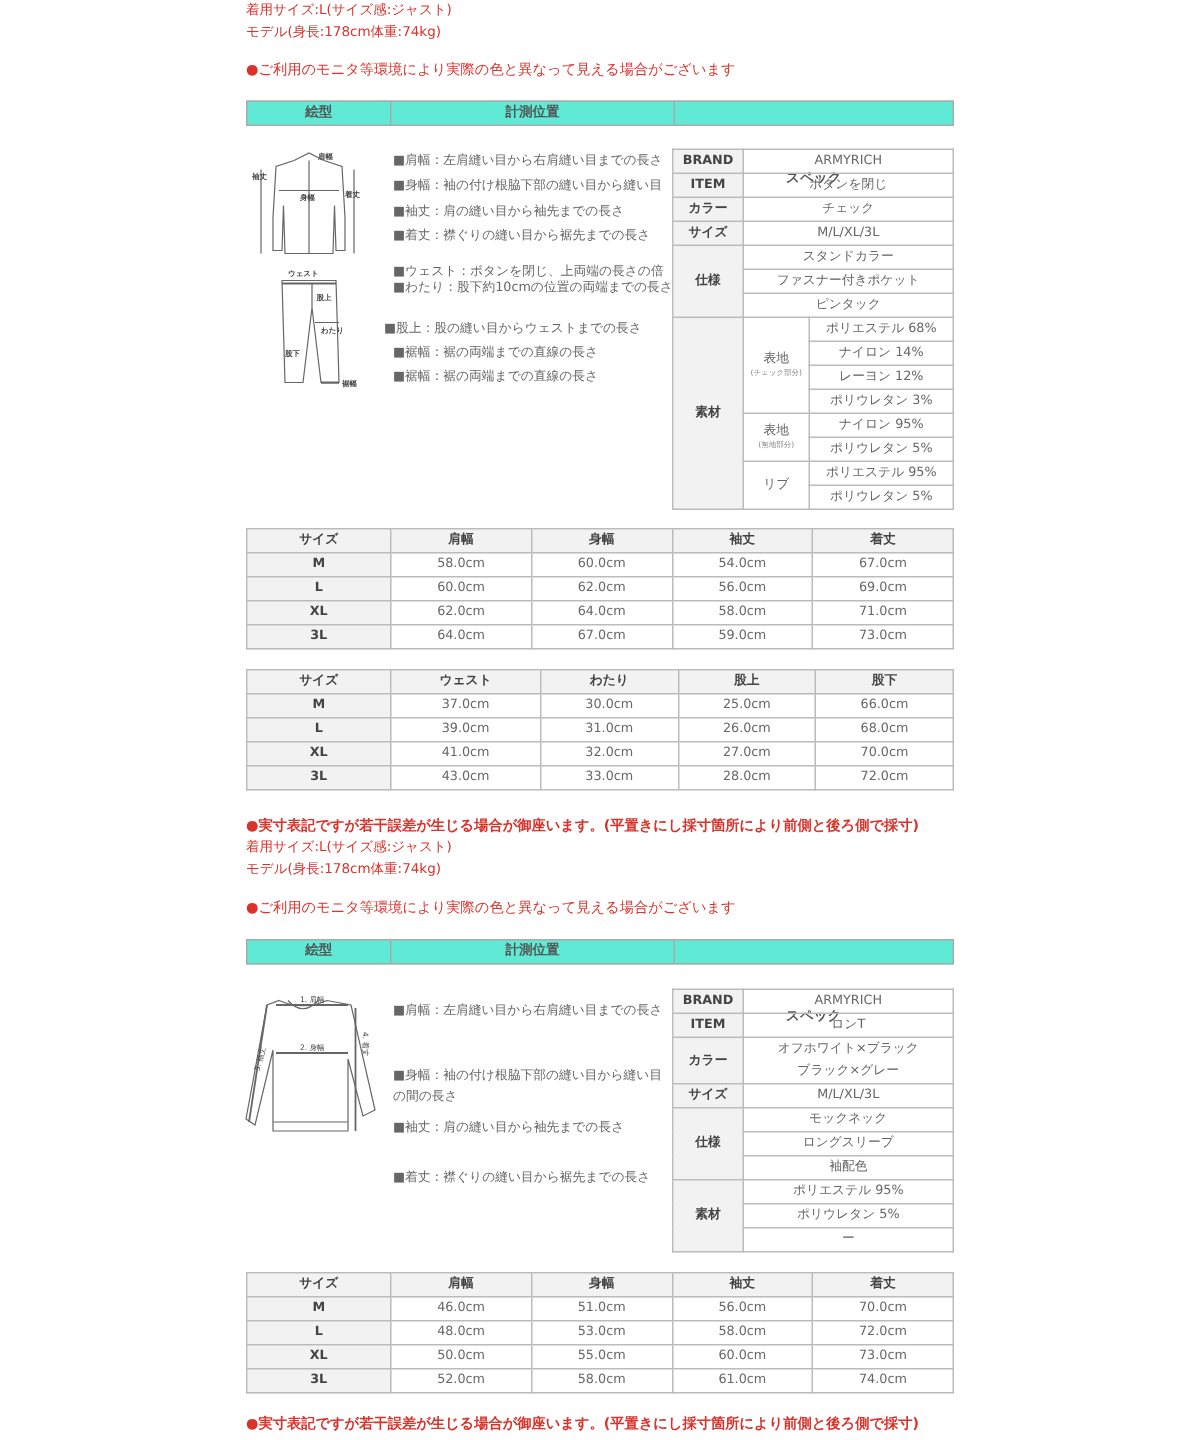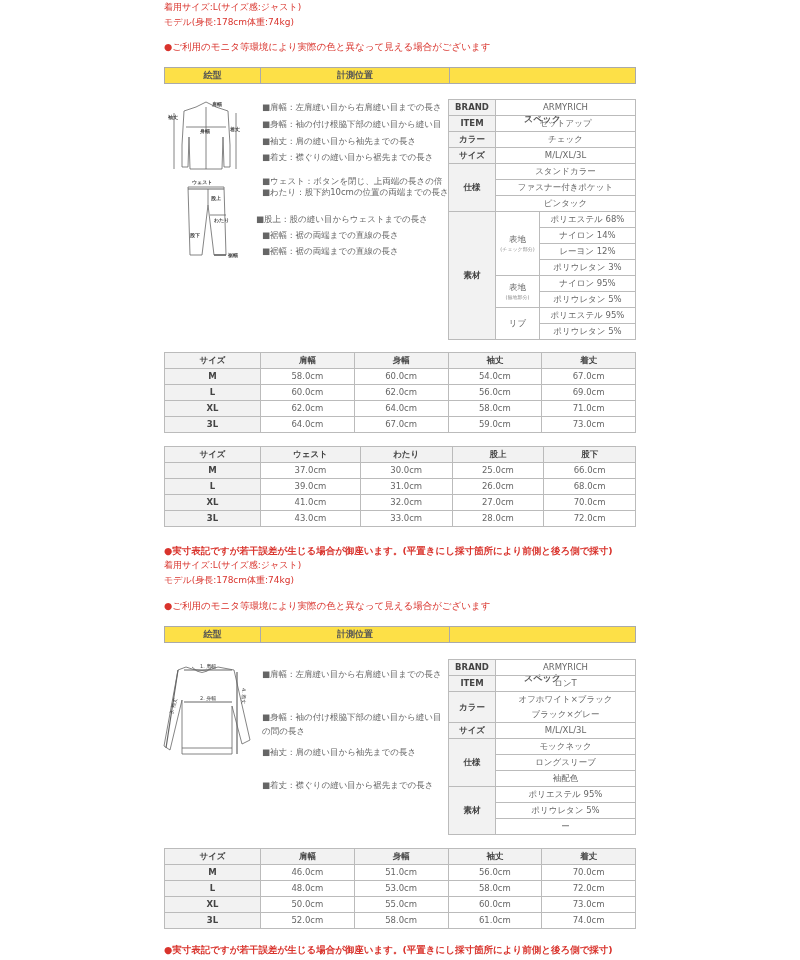--- a/index.html
+++ b/index.html
@@ -2,21 +2,21 @@
 <html><head>
 <meta charset="utf-8">
 <style>
   html, body { margin:0; padding:0; background:#ffffff; }
   body { width:800px; height:960px; position:relative; overflow:hidden;
          font-family:"DejaVu Sans", sans-serif; color:#555; }
   .wrap { position:absolute; left:164px; width:472px; }
   .red { color:#d9332c; font-size:9px; line-height:15px; }
   .red-b { color:#d9332c; font-size:9.5px; line-height:15px; }
   .hdr { position:absolute; left:164px; width:472px; height:17px; display:flex;
-         border:1px solid #aaa; background:#fde047; box-sizing:border-box; }
+         border:1px solid #aaa; background:#5eead4; box-sizing:border-box; }
   .hdr div { font-size:9px; font-weight:bold; color:#555; text-align:center; line-height:15px; border-right:1px solid #aaa; }
   .hdr div:last-child { border-right:none;margin-top:44px; }
   .desc { position:absolute; font-size:8.5px; color:#666; line-height:12px; white-space:nowrap; }
   table.spec { position:absolute; border-collapse:collapse; font-size:8.5px; color:#666;padding-left:36px; }
   table.spec td { border:1px solid #bbb; text-align:center; padding:0; height:15px; line-height:15px; }
   table.spec td.lbl { background:#f2f2f2; font-weight:bold; color:#444; width:46px; }
   table.spec td.sub { background:#fff; color:#666; width:43px; line-height:11px; }
   table.spec td.sub small { display:block; font-size:5px; color:#888; line-height:8px; }
   table.size { position:absolute; left:164px; width:472px; border-collapse:collapse; font-size:8.5px; color:#666; }
   table.size td, table.size th { border:1px solid #bbb; text-align:center; height:15px; padding:0; line-height:15px; }
@@ -76,21 +76,21 @@
 <div class="desc" style="left:262px;top:245px;">■裾幅：裾の両端までの直線の長さ</div>
 
 <table class="spec" style="left:448px;top:99px;width:188px;">
   <tbody>
       <tr>
         <td class="lbl">BRAND</td>
         <td colspan="2">ARMYRICH</td>
       </tr>
   <tr>
         <td class="lbl">ITEM</td>
-        <td colspan="2">セットアップ</td>
+        <td colspan="2">ボタンを閉じ</td>
       </tr>
   <tr>
         <td class="lbl">カラー</td>
         <td colspan="2">チェック</td>
       </tr>
   <tr>
         <td class="lbl">サイズ</td>
         <td colspan="2">M/L/XL/3L</td>
       </tr>
   <tr>

